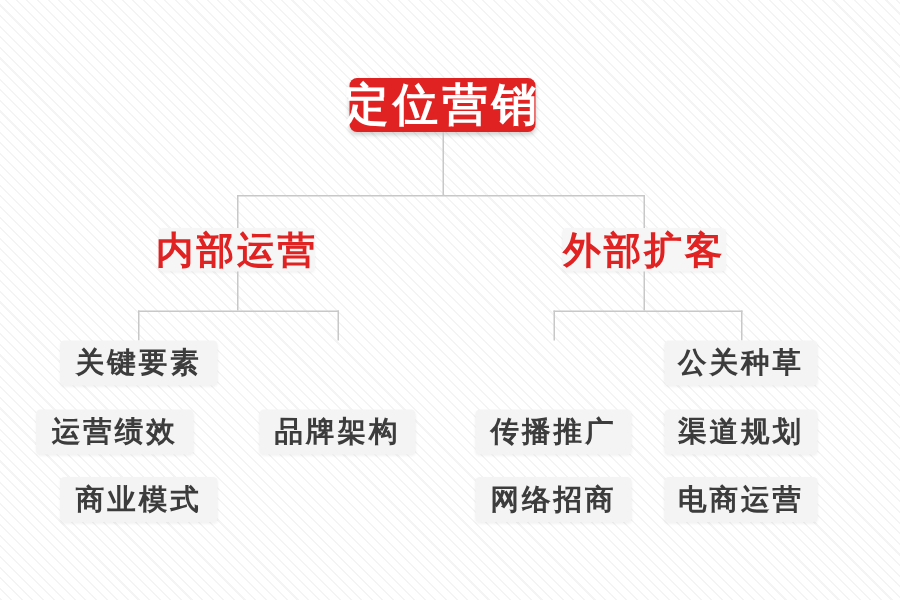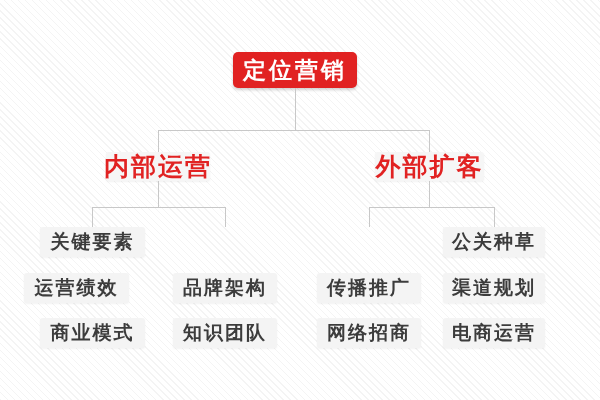--- a/index.html
+++ b/index.html
@@ -24,21 +24,21 @@
     position: absolute;
     display: flex;
     align-items: center;
     justify-content: center;
     white-space: nowrap;
     font-weight: bold;
   }
   .node.root {
     background: #e12222;
     color: #ffffff;
-    font-size: 23px;
+    font-size: 30px;
     letter-spacing: 3px;
     border-radius: 5px;
     box-shadow: 0 2px 3px rgba(0,0,0,0.18);
   }
   .node.branch {
     background: #f6f6f6;
     color: #e12222;
     font-size: 25px;
     letter-spacing: 2px;
     border-radius: 3px;
@@ -82,21 +82,20 @@
 
   <div class="vline" style="left:429px; top:181px; height:26px;"></div>
   <div class="hline" style="left:369px; top:207px; width:126px;"></div>
   <div class="vline" style="left:369px; top:207px; height:20px;"></div>
   <div class="vline" style="left:494px; top:207px; height:20px;"></div>
 
   <div class="node leaf" style="left:40px;  top:227px; width:105px; height:30px;">关键要素</div>
   <div class="node leaf" style="left:24px;  top:273px; width:105px; height:30px;">运营绩效</div>
   <div class="node leaf" style="left:173px; top:273px; width:104px; height:30px;">品牌架构</div>
   <div class="node leaf" style="left:40px;  top:318px; width:105px; height:30px;">商业模式</div>
-  <div class="node leaf" style="left:173px; top:318px; width:104px; height:30px;">知识团队</div>
 
   <div class="node leaf" style="left:443px; top:227px; width:102px; height:30px;">公关种草</div>
   <div class="node leaf" style="left:317px; top:273px; width:104px; height:30px;">传播推广</div>
   <div class="node leaf" style="left:443px; top:273px; width:102px; height:30px;">渠道规划</div>
   <div class="node leaf" style="left:317px; top:318px; width:104px; height:30px;">网络招商</div>
   <div class="node leaf" style="left:443px; top:318px; width:102px; height:30px;">电商运营</div>
 
 </div>
 
 </body></html>

